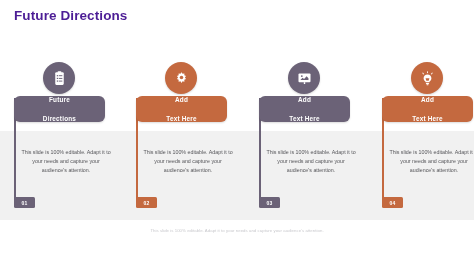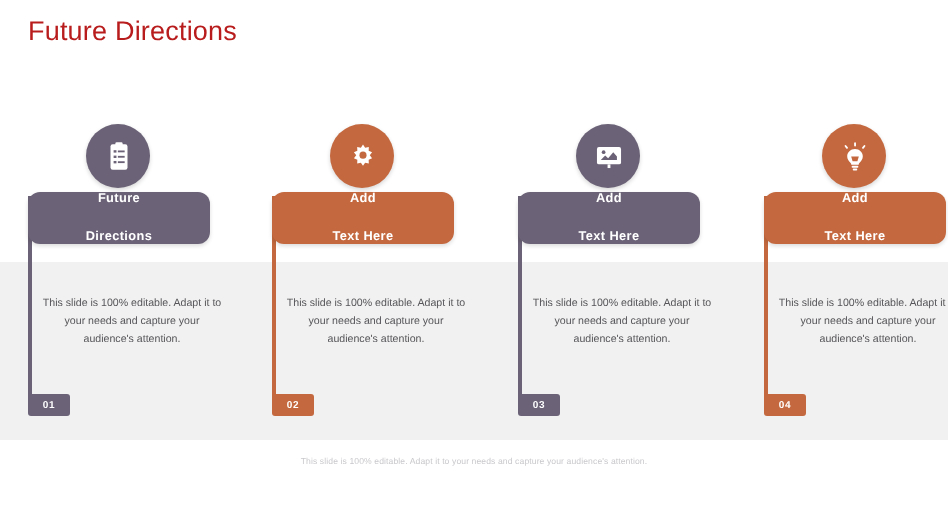--- a/index.html
+++ b/index.html
@@ -141,21 +141,21 @@
     font-size: 4.3px;
     color: #c9c9cd;
     letter-spacing: 0.05px;
   }
 </style>
 </head>
 <body>
 
 <div id="slide">
 
-  <div id="title" style="color: #b91c1c;">Future Directions</div>
+  <div id="title" style="color: #4c1d95; font-weight: bold;">Future Directions</div>
 
   <div id="body-band" style="background: rgb(241, 241, 241);"></div>
 
   <div class="column col-0">
     <div class="connector" style="background: rgb(107, 98, 119);"></div>
     <div class="icon-circle" style="background: rgb(107, 98, 119);">
       <svg width="17" height="17" viewBox="0 0 24 24">
         <rect x="6" y="3" width="12" height="18" rx="1.6" fill="#ffffff"></rect>
         <rect x="9.4" y="1.6" width="5.2" height="3" rx="1" fill="#ffffff"></rect>
         <rect x="8.2" y="7.2" width="2" height="1.7" fill="#6b6277"></rect>

